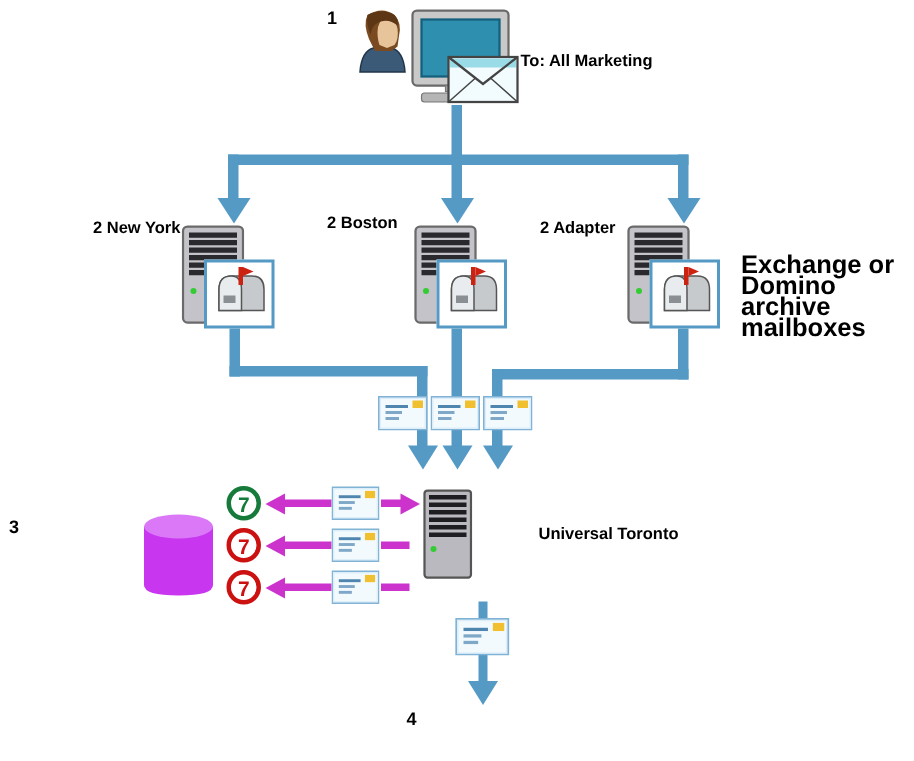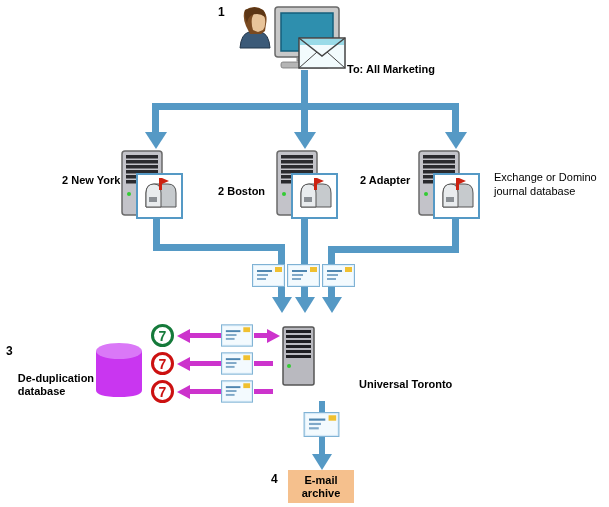--- a/index.html
+++ b/index.html
@@ -1,21 +1,21 @@
 <!DOCTYPE html>
 <html><head>
 <meta charset="utf-8">
 <style>
   html,body{margin:0;padding:0;background:#fff;}
   #stage{
     position:relative;width:609px;height:507px;background:#ffffff;overflow:hidden;
     font-family:"Liberation Sans",sans-serif;color:#000;
   }
   .abs{position:absolute;}
-  .lbl{font-weight:bold;font-size:11px;line-height:13px;white-space:nowrap;margin-top:28px;}
+  .lbl{font-weight:bold;font-size:11px;line-height:13px;white-space:nowrap;}
   .num{font-weight:bold;font-size:12px;}
   
   .bline{position:absolute;background:#5599c5;}
   .barrow-down{position:absolute;width:0;height:0;
     border-left:11px solid transparent;border-right:11px solid transparent;
     border-top:17px solid #5599c5;}
   .barrow-down.sm{border-left-width:10px;border-right-width:10px;border-top-width:16px;}
   
   .mline{position:absolute;background:#cc33cc;height:5px;}
   .marrow-left{position:absolute;width:0;height:0;
@@ -37,21 +37,21 @@
   .ca-box{position:absolute;left:300px;top:351px;width:49px;height:49px;
     background:#fff;border:3px solid #2e86c1;box-sizing:border-box;
     display:flex;align-items:center;justify-content:center;}
   .ca-box .ca-text{font-weight:bold;font-size:30px;letter-spacing:-2px;line-height:30px;}
   .ca-c{color:#1f5fae;}
   .ca-a{color:#3aa53f;}
   
   .archive-box{position:absolute;left:288px;top:470px;width:66px;height:33px;
     background:#f5c08d;display:flex;flex-direction:column;align-items:center;justify-content:center;
     font-weight:bold;font-size:11px;line-height:13px;}
-  .cap2{font-weight:normal;font-size:11px;line-height:14px;}
+  .cap2{font-weight:bold;font-size:17px;line-height:14px;}
 </style>
 </head>
 <body>
 
 <div id="stage">
 
   <div class="abs num" style="left:218px;top:5px;">1</div>
 
   <svg class="abs" style="left:237px;top:4px;" width="110" height="66" viewBox="0 0 110 66">
 
@@ -85,21 +85,21 @@
   <div class="bline" style="left:301px;top:103px;width:7px;height:31px;"></div>
   <div class="bline" style="left:452px;top:103px;width:7px;height:31px;"></div>
   <div class="barrow-down" style="left:145px;top:132px;"></div>
   <div class="barrow-down" style="left:294px;top:132px;"></div>
   <div class="barrow-down" style="left:445px;top:132px;"></div>
 
   <div class="abs lbl" style="left:62px;top:146px;">
     <span>2</span>
     <span>New York</span>
   </div>
-  <div class="abs lbl" style="left:218px;top:157px;">
+  <div class="abs lbl" style="left:218px;top:143px;">
     <span>2</span>
     <span>Boston</span>
   </div>
   <div class="abs lbl" style="left:360px;top:146px;">
     <span>2</span>
     <span>Adapter</span>
   </div>
 
   <svg class="abs" style="left:121px;top:150px;" width="42" height="66" viewBox="0 0 42 66">
     <rect x="1" y="1" width="40" height="64" rx="3" fill="#c3c3c9" stroke="#6a6a6a" stroke-width="1.5"></rect>
@@ -161,21 +161,21 @@
       <path d="M8,32 L8,18 Q8,9 17,9 L30,9 Q38,9 38,18 L38,32 Z" fill="#c6cacd" stroke="#555" stroke-width="1"></path>
       <path d="M8,32 L8,18 Q8,9 16,9 Q23,9 23,18 L23,32 Z" fill="#e9ecee" stroke="#555" stroke-width="1"></path>
       <rect x="21" y="3" width="3" height="12" fill="#cc2211"></rect>
       <path d="M24,3 L31,6 L24,9 Z" fill="#cc2211"></path>
       <rect x="11" y="22" width="8" height="5" fill="#8a8f94"></rect>
     </svg>
   </div>
 
   <div class="abs cap2" style="left:494px;top:170px;">
     <div>Exchange  or Domino</div>
-    <div>journal database</div>
+    <div>archive mailboxes</div>
   </div>
 
   <div class="bline" style="left:153px;top:219px;width:7px;height:32px;"></div>
   <div class="bline" style="left:153px;top:244px;width:132px;height:7px;"></div>
   <div class="bline" style="left:278px;top:244px;width:7px;height:54px;"></div>
   <div class="bline" style="left:301px;top:219px;width:7px;height:79px;"></div>
   <div class="bline" style="left:452px;top:219px;width:7px;height:34px;"></div>
   <div class="bline" style="left:331px;top:246px;width:128px;height:7px;"></div>
   <div class="bline" style="left:328px;top:246px;width:7px;height:52px;"></div>
 
@@ -203,24 +203,20 @@
     <rect x="5" y="10" width="11" height="2" fill="#7fa8c8"></rect>
     <rect x="5" y="14" width="9" height="2" fill="#7fa8c8"></rect>
   </svg>
 
   <div class="barrow-down sm" style="left:272px;top:297px;"></div>
   <div class="barrow-down sm" style="left:295px;top:297px;"></div>
   <div class="barrow-down sm" style="left:322px;top:297px;"></div>
 
   <div class="abs" style="left:6px;top:344px;display:flex;gap:5px;">
     <span class="num">3</span>
-    <span class="lbl">
-      <div>De-duplication</div>
-      <div>database</div>
-    </span>
   </div>
 
   <svg class="abs" style="left:94px;top:341px;" width="50" height="58" viewBox="0 0 50 58">
     <path d="M2,10 L2,49 Q2,56 25,56 Q48,56 48,49 L48,10 Z" fill="#c936f0"></path>
     <ellipse cx="25" cy="10" rx="23" ry="8" fill="#da78f7"></ellipse>
   </svg>
 
   <div class="badge green" style="left:151px;top:324px;">
       <span>7</span>
     </div>
@@ -289,18 +285,14 @@
     <rect x="0.5" y="0.5" width="32" height="22" fill="#ddeefa" stroke="#7fb2d4"></rect>
     <rect x="2" y="2" width="29" height="19" fill="#f3fafe"></rect>
     <rect x="23" y="3" width="7" height="5" fill="#f0c030"></rect>
     <rect x="5" y="6" width="15" height="2" fill="#4f86b0"></rect>
     <rect x="5" y="10" width="11" height="2" fill="#7fa8c8"></rect>
     <rect x="5" y="14" width="9" height="2" fill="#7fa8c8"></rect>
   </svg>
   <div class="barrow-down sm" style="left:312px;top:454px;"></div>
 
   <div class="abs num" style="left:271px;top:472px;">4</div>
-  <div class="archive-box">
-    <div>E-mail</div>
-    <div>archive</div>
-  </div>
 
 </div>
 
 </body></html>

